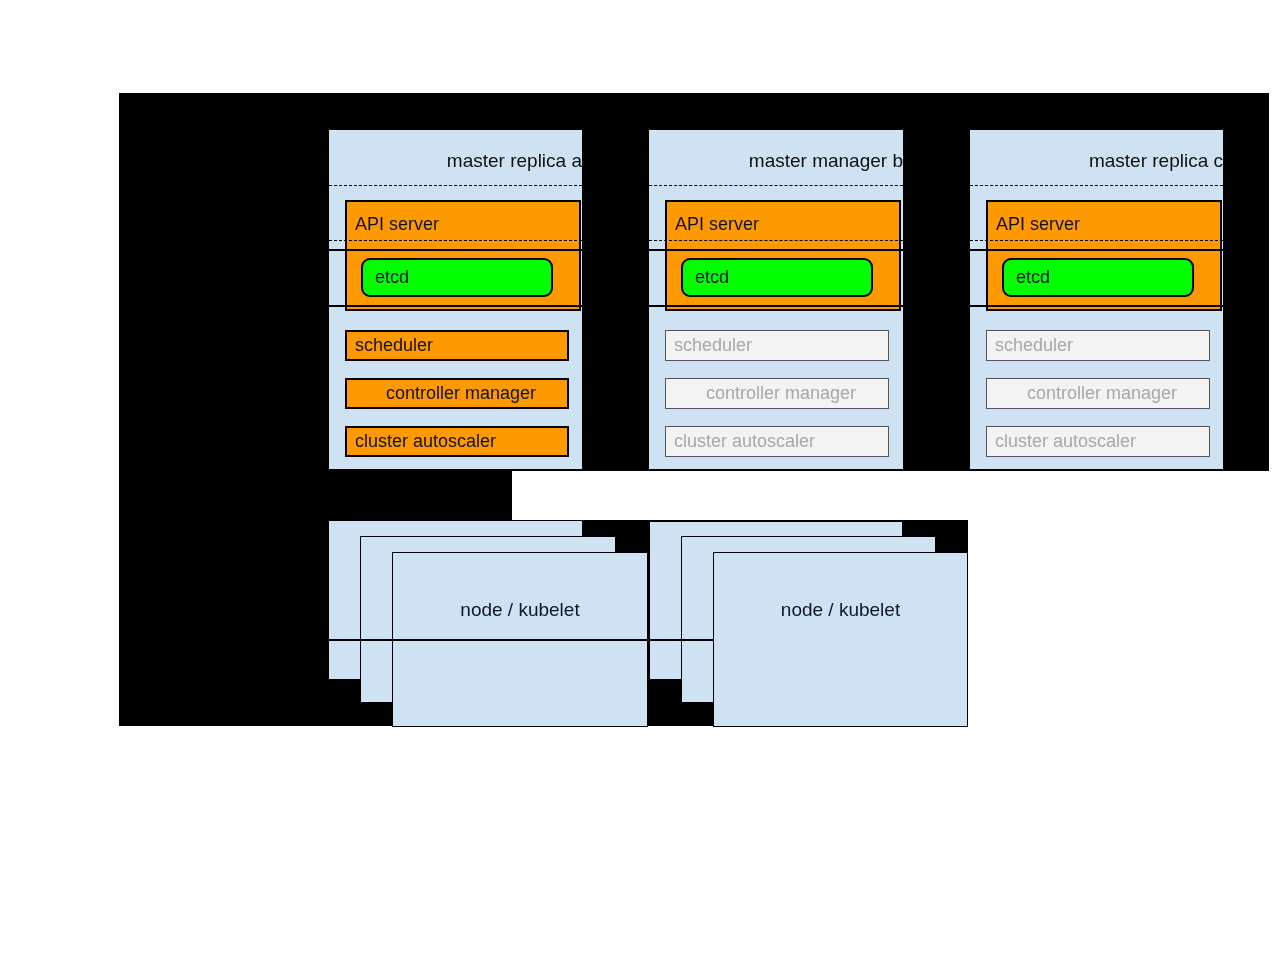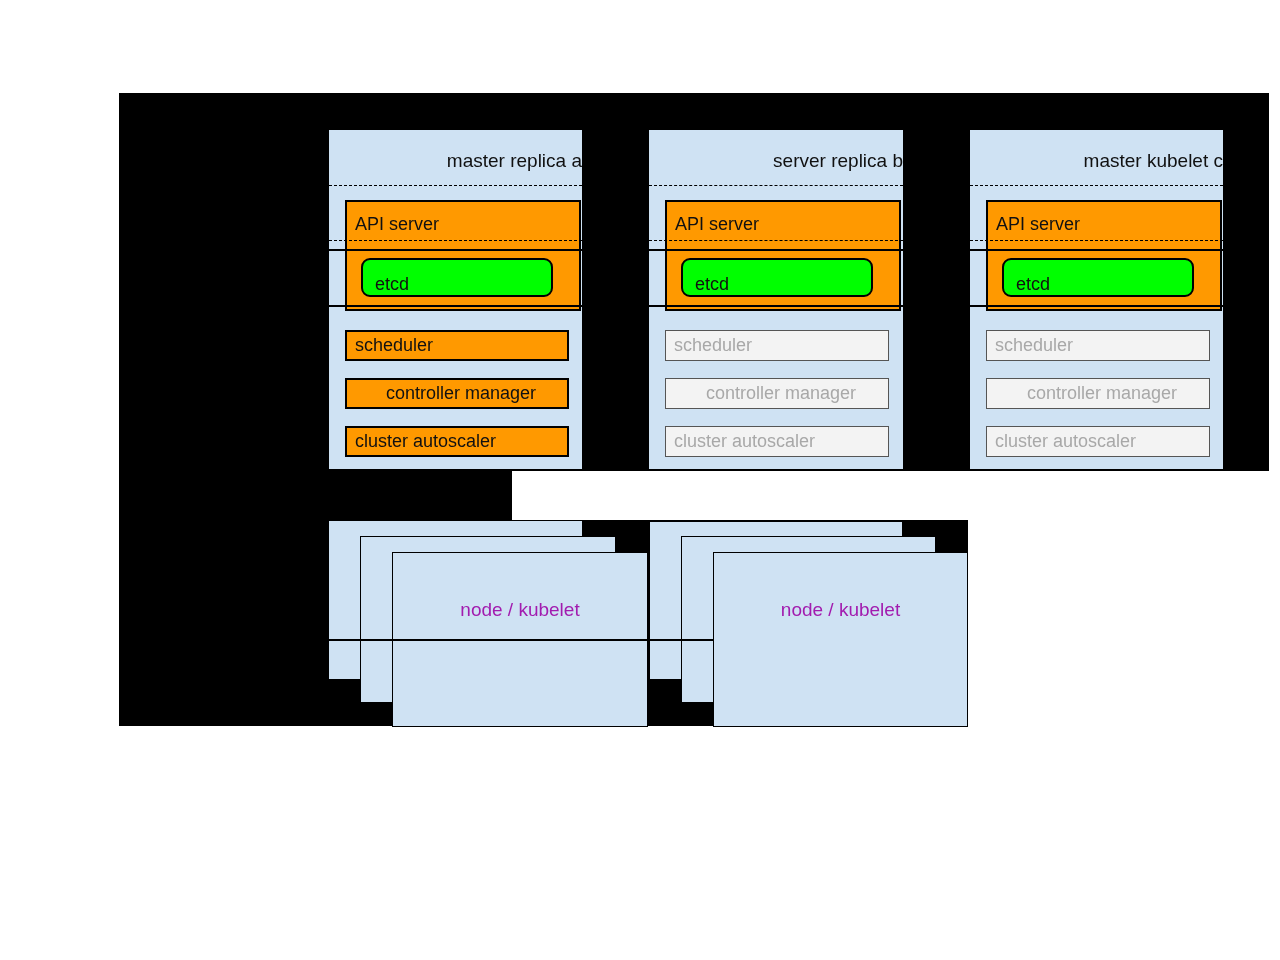--- a/index.html
+++ b/index.html
@@ -39,21 +39,21 @@
   .api-box{
     position:absolute;left:16px;top:70px;width:236px;height:111px;
     background:var(--orange,#ff9900);
     border:2px solid #000;box-sizing:border-box;z-index:2;
   }
   .api-label{position:absolute;left:8px;top:12px;font-size:18px;}
   .etcd-box{
     position:absolute;left:32px;top:128px;width:192px;height:39px;
     background:var(--green,#00ff00);
     border:2px solid #000;border-radius:9px;box-sizing:border-box;
-    z-index:4;display:flex;align-items:flex-end;
+    z-index:4;display:flex;align-items:center;
   }
   .etcd-box span{padding-left:12px;font-size:18px;}
   .comp{
     position:absolute;left:16px;width:224px;height:31px;
     box-sizing:border-box;display:flex;align-items:center;
     font-size:18px;
   }
   .comp span{padding-left:8px;}
   .comp.c1{top:200px;}
   .comp.c2{top:248px;justify-content:center;}
@@ -61,21 +61,21 @@
   .comp.active{background:var(--orange,#ff9900);border:2px solid #000;color:#111;}
   .comp.inactive{background:var(--gray-fill,#f3f3f3);border:1px solid #555;color:var(--gray-text,#a8a8a8);}
 
   
   .nodebox{
     background:var(--box-blue,#cfe2f3);
     border:1px solid #000;box-sizing:border-box;
   }
   .node-label{
     position:absolute;left:0;right:0;top:46px;
-    text-align:center;font-size:19px;color:#a21caf;
+    text-align:center;font-size:19px;color:#0f172a;
   }
   #node-line{
     left:328px;top:639px;width:385px;height:2px;
     background:#000;z-index:5;
   }
   
   #s1-back{left:328px;top:520px;width:255px;height:160px;z-index:1;}
   #s1-mid{left:360px;top:536px;width:256px;height:167px;z-index:2;}
   #s1-front{left:392px;top:552px;width:256px;height:175px;z-index:3;}
   
@@ -107,21 +107,21 @@
   </div>
   <div class="comp c2 active">
     <span>controller manager</span>
   </div>
   <div class="comp c3 active">
     <span>cluster autoscaler</span>
   </div>
 </div>
 
 <div id="master-b" class="abs master">
-  <div class="title">server replica b</div>
+  <div class="title">master manager b</div>
   <div class="hline dashed dash1"></div>
   <div class="api-box">
     <div class="api-label">API server</div>
   </div>
   <div class="hline dashed dash2"></div>
   <div class="hline solid sol1"></div>
   <div class="etcd-box">
     <span>etcd</span>
   </div>
   <div class="hline solid sol2"></div>
@@ -130,21 +130,21 @@
   </div>
   <div class="comp c2 inactive">
     <span>controller manager</span>
   </div>
   <div class="comp c3 inactive">
     <span>cluster autoscaler</span>
   </div>
 </div>
 
 <div id="master-c" class="abs master">
-  <div class="title">master kubelet c</div>
+  <div class="title">master replica c</div>
   <div class="hline dashed dash1"></div>
   <div class="api-box">
     <div class="api-label">API server</div>
   </div>
   <div class="hline dashed dash2"></div>
   <div class="hline solid sol1"></div>
   <div class="etcd-box">
     <span>etcd</span>
   </div>
   <div class="hline solid sol2"></div>

